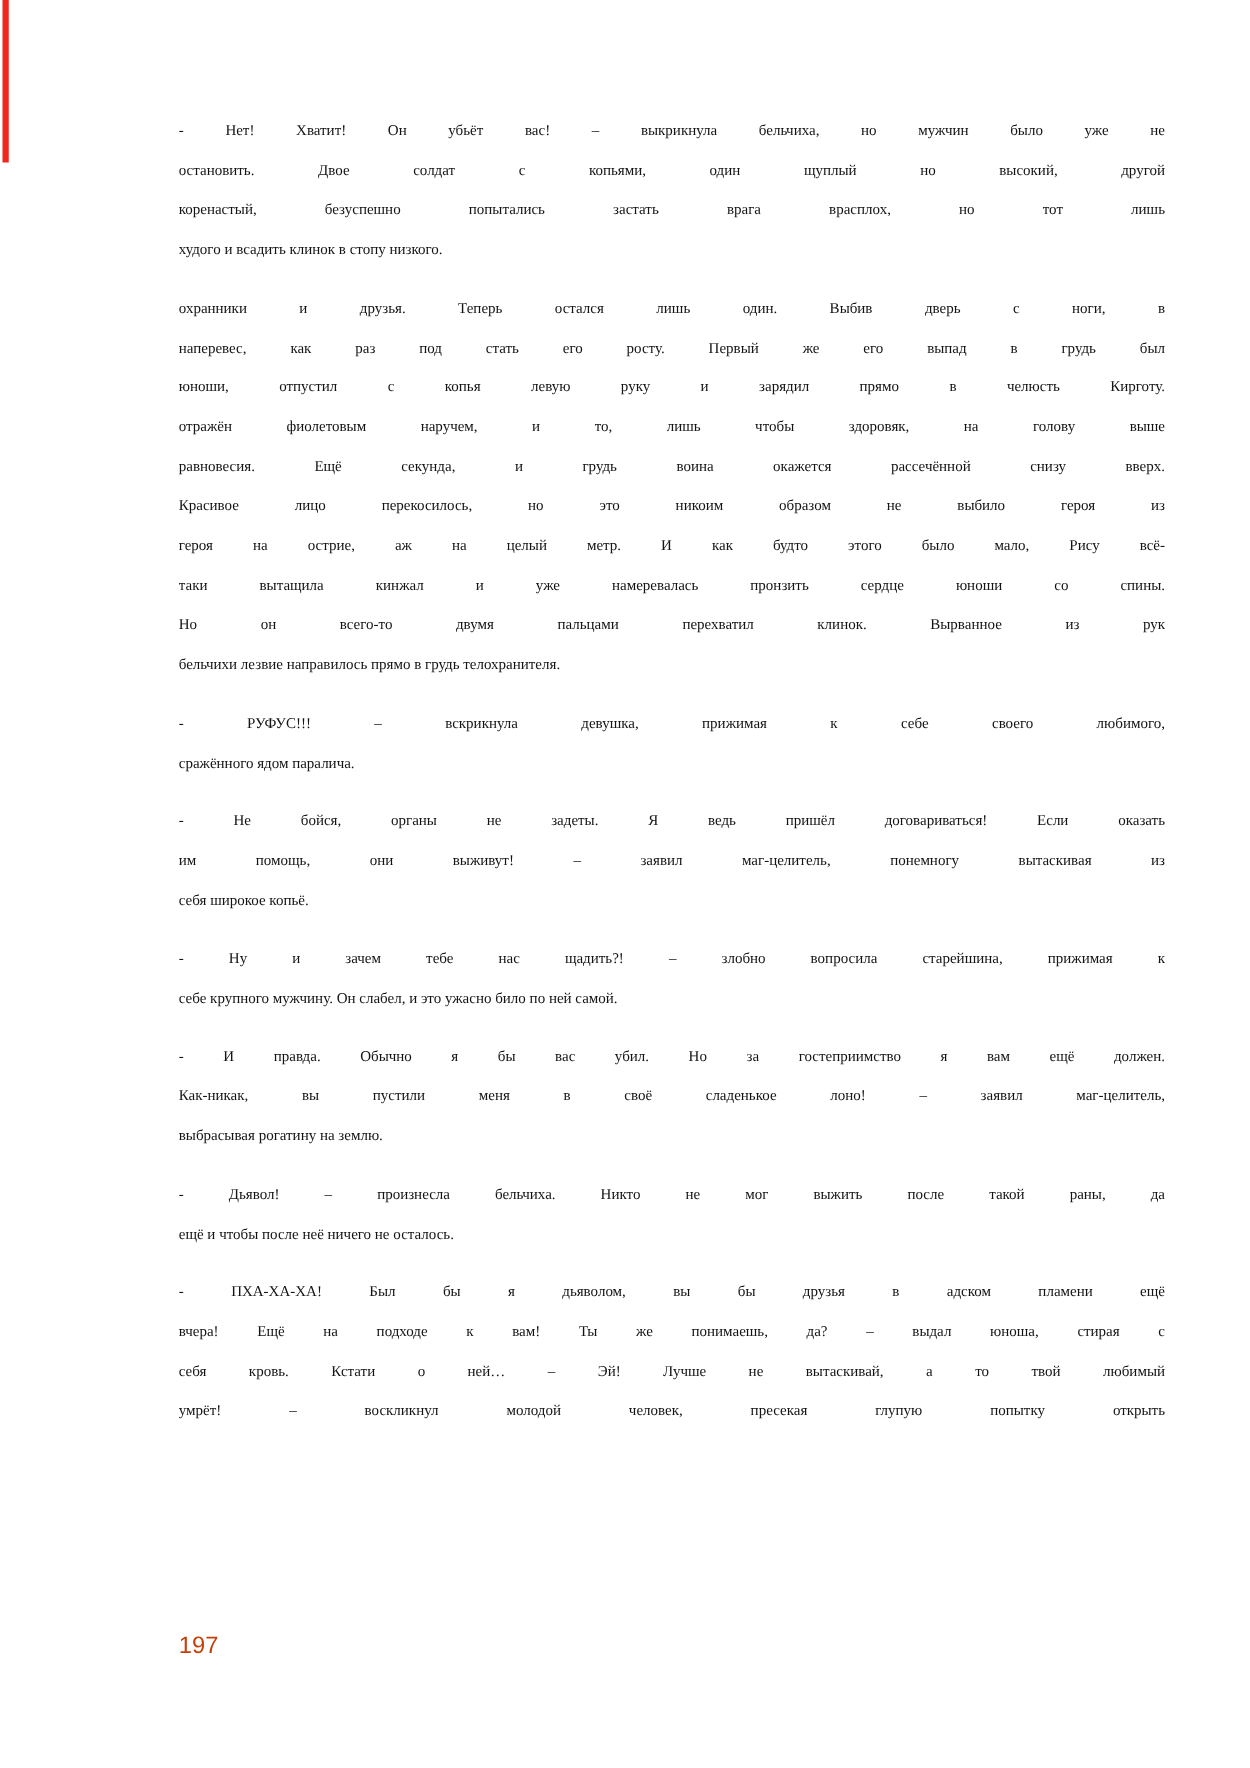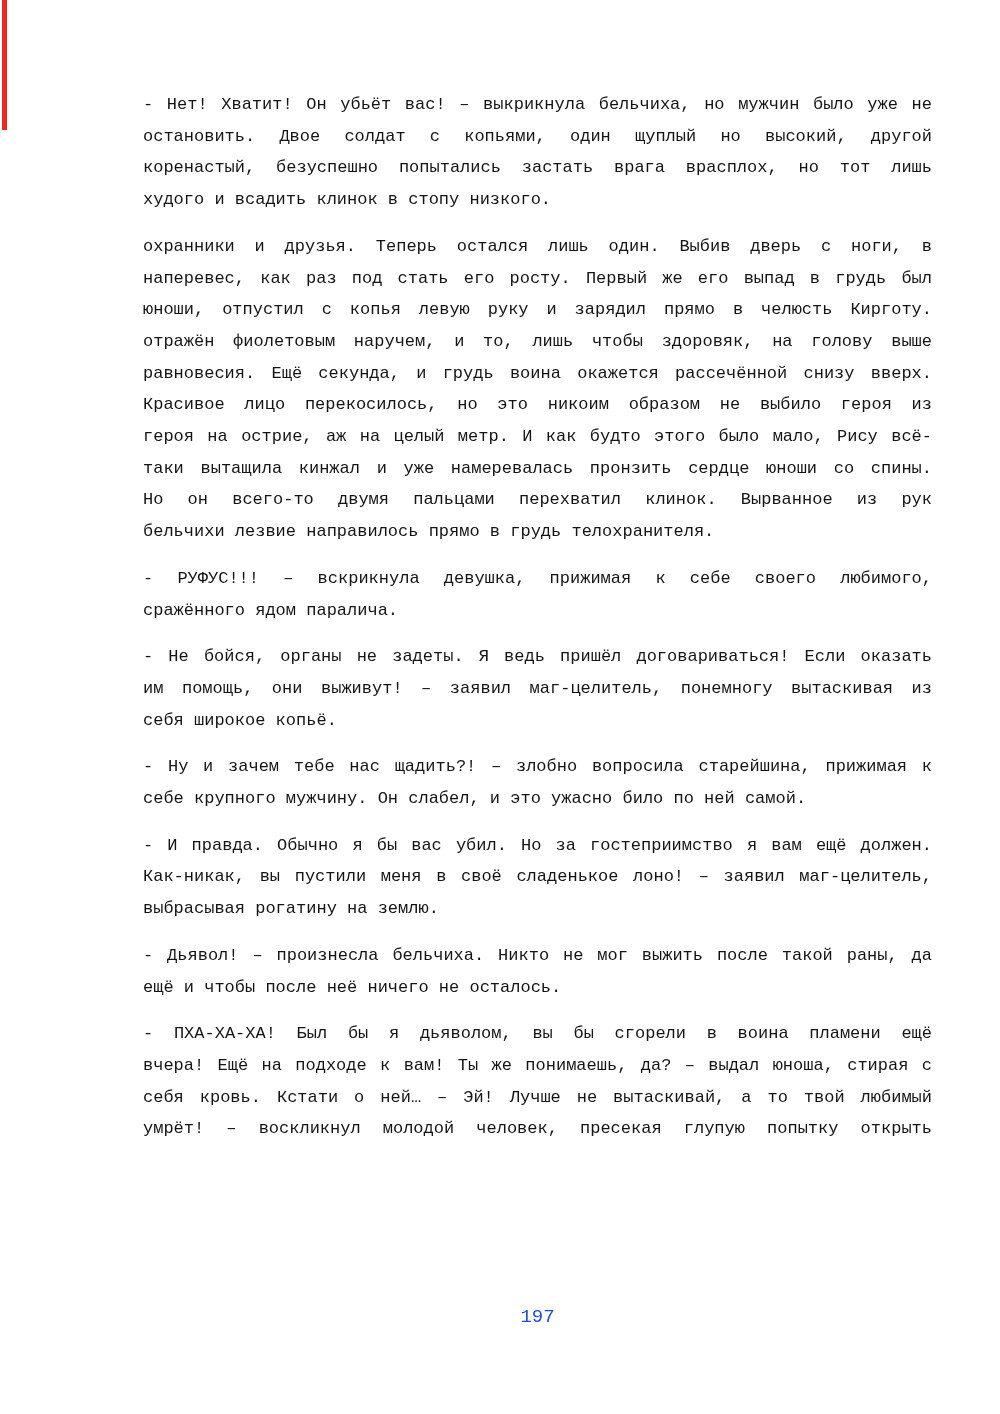--- a/index.html
+++ b/index.html
@@ -26,42 +26,40 @@
   .text-block {
     position: absolute;
     left: 143px;
     top: 89px;
     width: 789px;
   }
   .para {
     margin: 0 0 15px 0;
   }
   .line {
-    font-size: 17px;
+    font-size: 12px;
     line-height: 31.7px;
     text-align: justify;
     text-align-last: justify;
     text-justify: inter-word;
     white-space: nowrap;
     overflow: hidden;
-    font-family: Liberation Mono, monospace;
   }
   .line.last {
     text-align-last: left;
   }
   
   .page-number {
     position: absolute;
     left: 143px;
     top: 1306px;
     width: 789px;
-    text-align: center;
-    font-family: Liberation Mono, monospace;
+    font-family: Liberation Sans, sans-serif;
     font-size: 19px;
-    color: #1d4ed8;
+    color: #c2410c;
   }
 </style>
 </head>
 <body>
 
 <div class="page" style="color: rgb(20, 20, 20);">
   <div class="red-line" style="background: rgb(242, 38, 28);"></div>
   <main class="text-block">
       <div class="para">
         <div class="line">- Нет! Хватит! Он убьёт вас! – выкрикнула бельчиха, но мужчин было уже не</div>
@@ -97,20 +95,20 @@
       <div class="para">
         <div class="line">- И правда. Обычно я бы вас убил. Но за гостеприимство я вам ещё должен.</div>
         <div class="line">Как-никак, вы пустили меня в своё сладенькое лоно! – заявил маг-целитель,</div>
         <div class="line last">выбрасывая рогатину на землю.</div>
       </div>
       <div class="para">
         <div class="line">- Дьявол! – произнесла бельчиха. Никто не мог выжить после такой раны, да</div>
         <div class="line last">ещё и чтобы после неё ничего не осталось.</div>
       </div>
       <div class="para">
-        <div class="line">- ПХА-ХА-ХА! Был бы я дьяволом, вы бы сгорели в воина пламени ещё</div>
+        <div class="line">- ПХА-ХА-ХА! Был бы я дьяволом, вы бы друзья в адском пламени ещё</div>
         <div class="line">вчера! Ещё на подходе к вам! Ты же понимаешь, да? – выдал юноша, стирая с</div>
         <div class="line">себя кровь. Кстати о ней… – Эй! Лучше не вытаскивай, а то твой любимый</div>
         <div class="line">умрёт! – воскликнул молодой человек, пресекая глупую попытку открыть</div>
       </div>
     </main>
   <div class="page-number">197</div>
 </div>
 
 </body></html>

